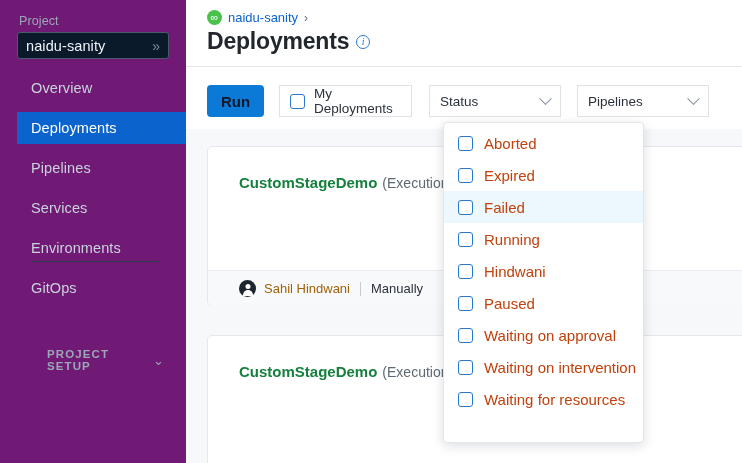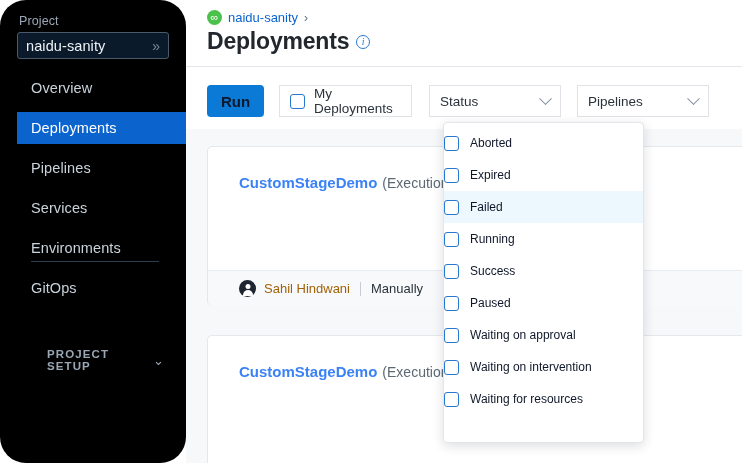--- a/index.html
+++ b/index.html
@@ -8,22 +8,21 @@
     overflow: hidden;
     font-family: "Liberation Sans", sans-serif;
     background: #ffffff;
   }
   #app { position: relative; width: 742px; height: 463px; }
 
   
   .sidebar {
     position: absolute; left: 0; top: 0;
     width: 186px; height: 463px;
-    background: #000000;
-    border-radius: 26px;
+    background: #701a75;
   }
   .project-label {
     position: absolute; left: 19px; top: 14px;
     font-size: 12.5px; color: #9aa8b6; letter-spacing: .1px;
   }
   .project-select {
     position: absolute; left: 17px; top: 32px;
     width: 152px; height: 27px;
     border: 1px solid #4a5a6b; border-radius: 3px;
     background: #0b1a2b;
@@ -142,21 +141,21 @@
     background: #ffffff; border: 1px solid #e4e7ec; border-radius: 5px;
   }
   .card-1 { top: 17px; height: 160px; }
   .card-2 { top: 206px; height: 160px; }
   .card-body { position: relative; height: 123px; }
   .card-title {
     position: absolute; left: 31px; top: 27px;
     display: flex; align-items: baseline; gap: 5px;
     white-space: nowrap;
   }
-  .card-title .name { font-size: 15px; font-weight: 700; color: #3b82f6; }
+  .card-title .name { font-size: 15px; font-weight: 700; color: #15803d; }
   .card-title .exec { font-size: 14px; color: #5c6873; }
   .card-footer {
     height: 36px; border-top: 1px solid #e9ecf0; background: #f8f9fb;
     display: flex; align-items: center; padding-left: 31px; gap: 8px;
     border-radius: 0 0 5px 5px;
   }
   .avatar {
     width: 17px; height: 17px; border-radius: 50%;
     background: #1d2530; flex: none; position: relative;
   }
@@ -179,22 +178,22 @@
     position: absolute; left: 443px; top: 122px;
     width: 201px; height: 321px;
     background: #ffffff;
     border: 1px solid #e2e5ea; border-radius: 4px;
     box-shadow: 0 3px 12px rgba(16,24,40,.14);
     z-index: 50;
     padding: 4px 0;
   }
   .dd-item {
     height: 32px; display: flex; align-items: center;
-    gap: 11px; 
-    font-size: 12px; color: #0f172a;
+    gap: 11px; padding-left: 14px;
+    font-size: 15px; color: #c2410c;
     cursor: pointer;
   }
   .dd-item.highlight { background: #ecf8fd; }
 </style>
 </head>
 <body>
 
 <div id="app">
 
   <div class="sidebar">
@@ -307,21 +306,21 @@
     <div class="dd-item highlight">
       <span class="cb-square"></span>
       <span>Failed</span>
     </div>
     <div class="dd-item">
       <span class="cb-square"></span>
       <span>Running</span>
     </div>
     <div class="dd-item">
       <span class="cb-square"></span>
-      <span>Success</span>
+      <span>Hindwani</span>
     </div>
     <div class="dd-item">
       <span class="cb-square"></span>
       <span>Paused</span>
     </div>
     <div class="dd-item">
       <span class="cb-square"></span>
       <span>Waiting on approval</span>
     </div>
     <div class="dd-item">

